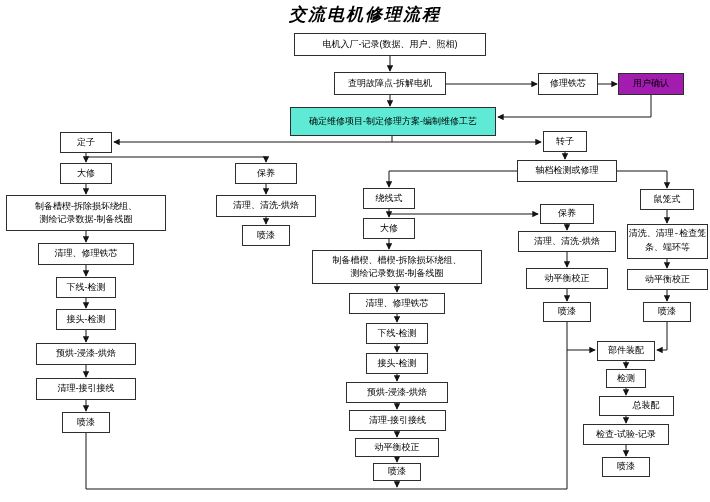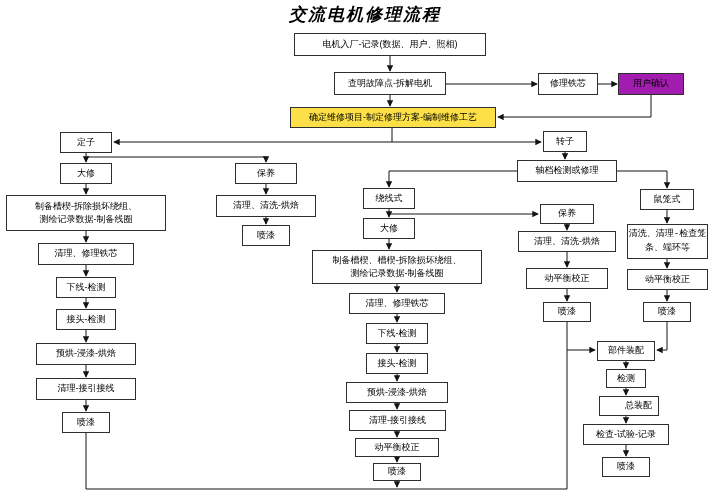--- a/index.html
+++ b/index.html
@@ -84,21 +84,21 @@
       </div>
       <div class="node" style="left: 334px; top: 72px; width: 112px; height: 23px; border-color: rgb(46, 46, 46); background: rgb(255, 255, 255); color: rgb(0, 0, 0);">
         <div>查明故障点-拆解电机</div>
       </div>
       <div class="node" style="left: 538px; top: 73px; width: 60px; height: 22px; border-color: rgb(46, 46, 46); background: rgb(255, 255, 255); color: rgb(0, 0, 0);">
         <div>修理铁芯</div>
       </div>
       <div class="node" style="left: 618px; top: 73px; width: 66px; height: 22px; border-color: rgb(46, 46, 46); background: #a21caf; color: rgb(0, 0, 0);">
         <div>用户确认</div>
       </div>
-      <div class="node" style="left: 290px; top: 107px; width: 206px; height: 21px; border-color: rgb(46, 46, 46); background: #fde047; color: rgb(0, 0, 0);">
+      <div class="node" style="left: 290px; top: 107px; width: 206px; height: 29px; border-color: rgb(46, 46, 46); background: #5eead4; color: rgb(0, 0, 0);">
         <div>确定维修项目-制定修理方案-编制维修工艺</div>
       </div>
       <div class="node" style="left: 60px; top: 132px; width: 52px; height: 21px; border-color: rgb(46, 46, 46); background: rgb(255, 255, 255); color: rgb(0, 0, 0);">
         <div>定子</div>
       </div>
       <div class="node" style="left: 60px; top: 163px; width: 52px; height: 21px; border-color: rgb(46, 46, 46); background: rgb(255, 255, 255); color: rgb(0, 0, 0);">
         <div>大修</div>
       </div>
       <div class="node" style="left: 6px; top: 195px; width: 160px; height: 36px; border-color: rgb(46, 46, 46); background: rgb(255, 255, 255); color: rgb(0, 0, 0);">
         <div>制备槽楔-拆除损坏绕组、</div>
@@ -192,21 +192,21 @@
       </div>
       <div class="node" style="left: 643px; top: 302px; width: 48px; height: 20px; border-color: rgb(46, 46, 46); background: rgb(255, 255, 255); color: rgb(0, 0, 0);">
         <div>喷漆</div>
       </div>
       <div class="node" style="left: 597px; top: 341px; width: 58px; height: 20px; border-color: rgb(46, 46, 46); background: rgb(255, 255, 255); color: rgb(0, 0, 0);">
         <div>部件装配</div>
       </div>
       <div class="node" style="left: 606px; top: 369px; width: 40px; height: 19px; border-color: rgb(46, 46, 46); background: rgb(255, 255, 255); color: rgb(0, 0, 0);">
         <div>检测</div>
       </div>
-      <div class="node" style="left: 599px; top: 396px; width: 60px; height: 20px; border-color: rgb(46, 46, 46); background: rgb(255, 255, 255); color: rgb(0, 0, 0); padding-left: 21px;">
+      <div class="node" style="left: 599px; top: 396px; width: 75px; height: 20px; border-color: rgb(46, 46, 46); background: rgb(255, 255, 255); color: rgb(0, 0, 0); padding-left: 21px;">
         <div>总装配</div>
       </div>
       <div class="node" style="left: 583px; top: 424px; width: 86px; height: 21px; border-color: rgb(46, 46, 46); background: rgb(255, 255, 255); color: rgb(0, 0, 0);">
         <div>检查-试验-记录</div>
       </div>
       <div class="node" style="left: 602px; top: 457px; width: 48px; height: 20px; border-color: rgb(46, 46, 46); background: rgb(255, 255, 255); color: rgb(0, 0, 0);">
         <div>喷漆</div>
       </div>
     </div>
 </div>

